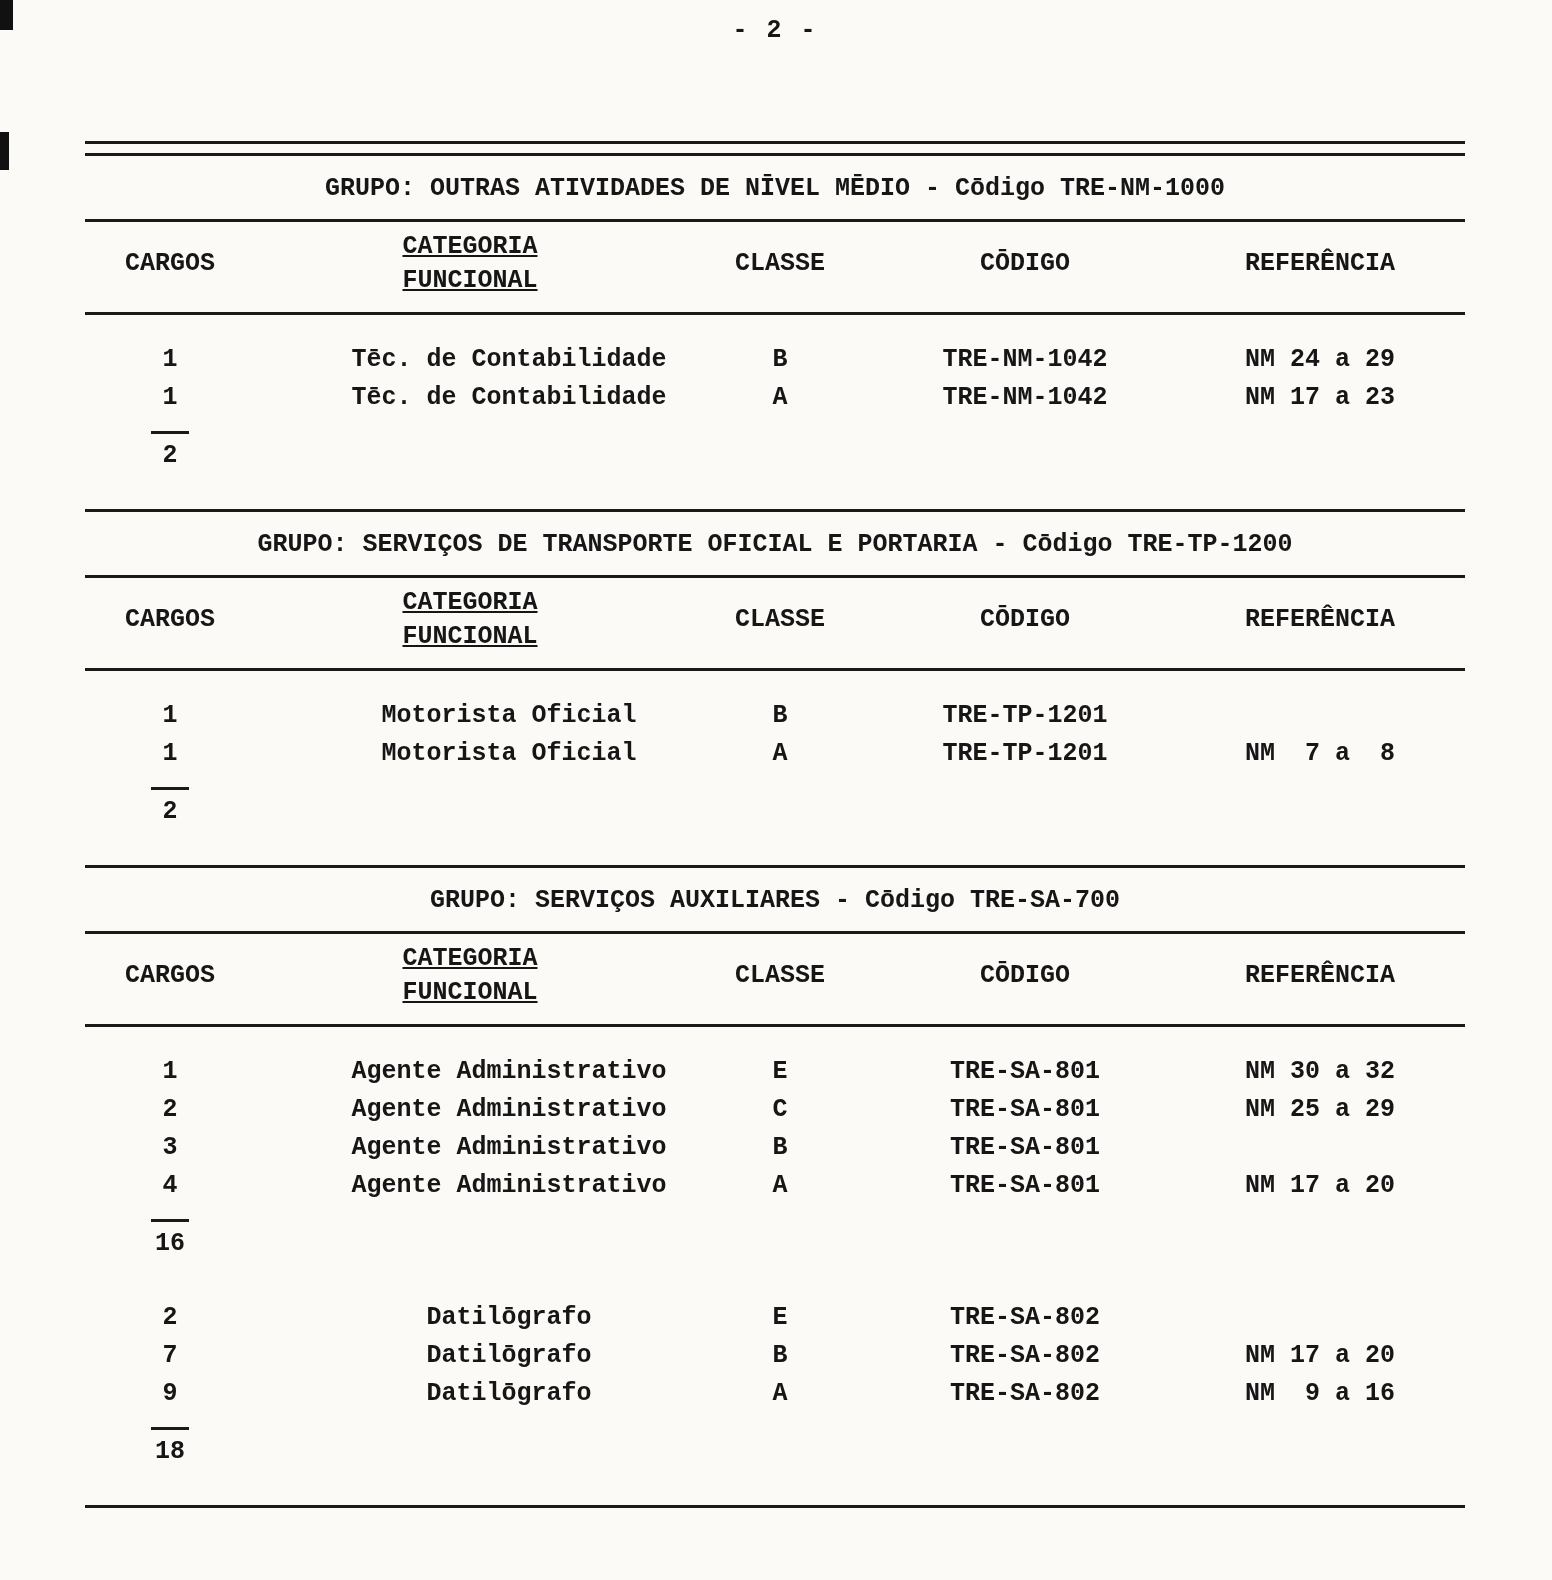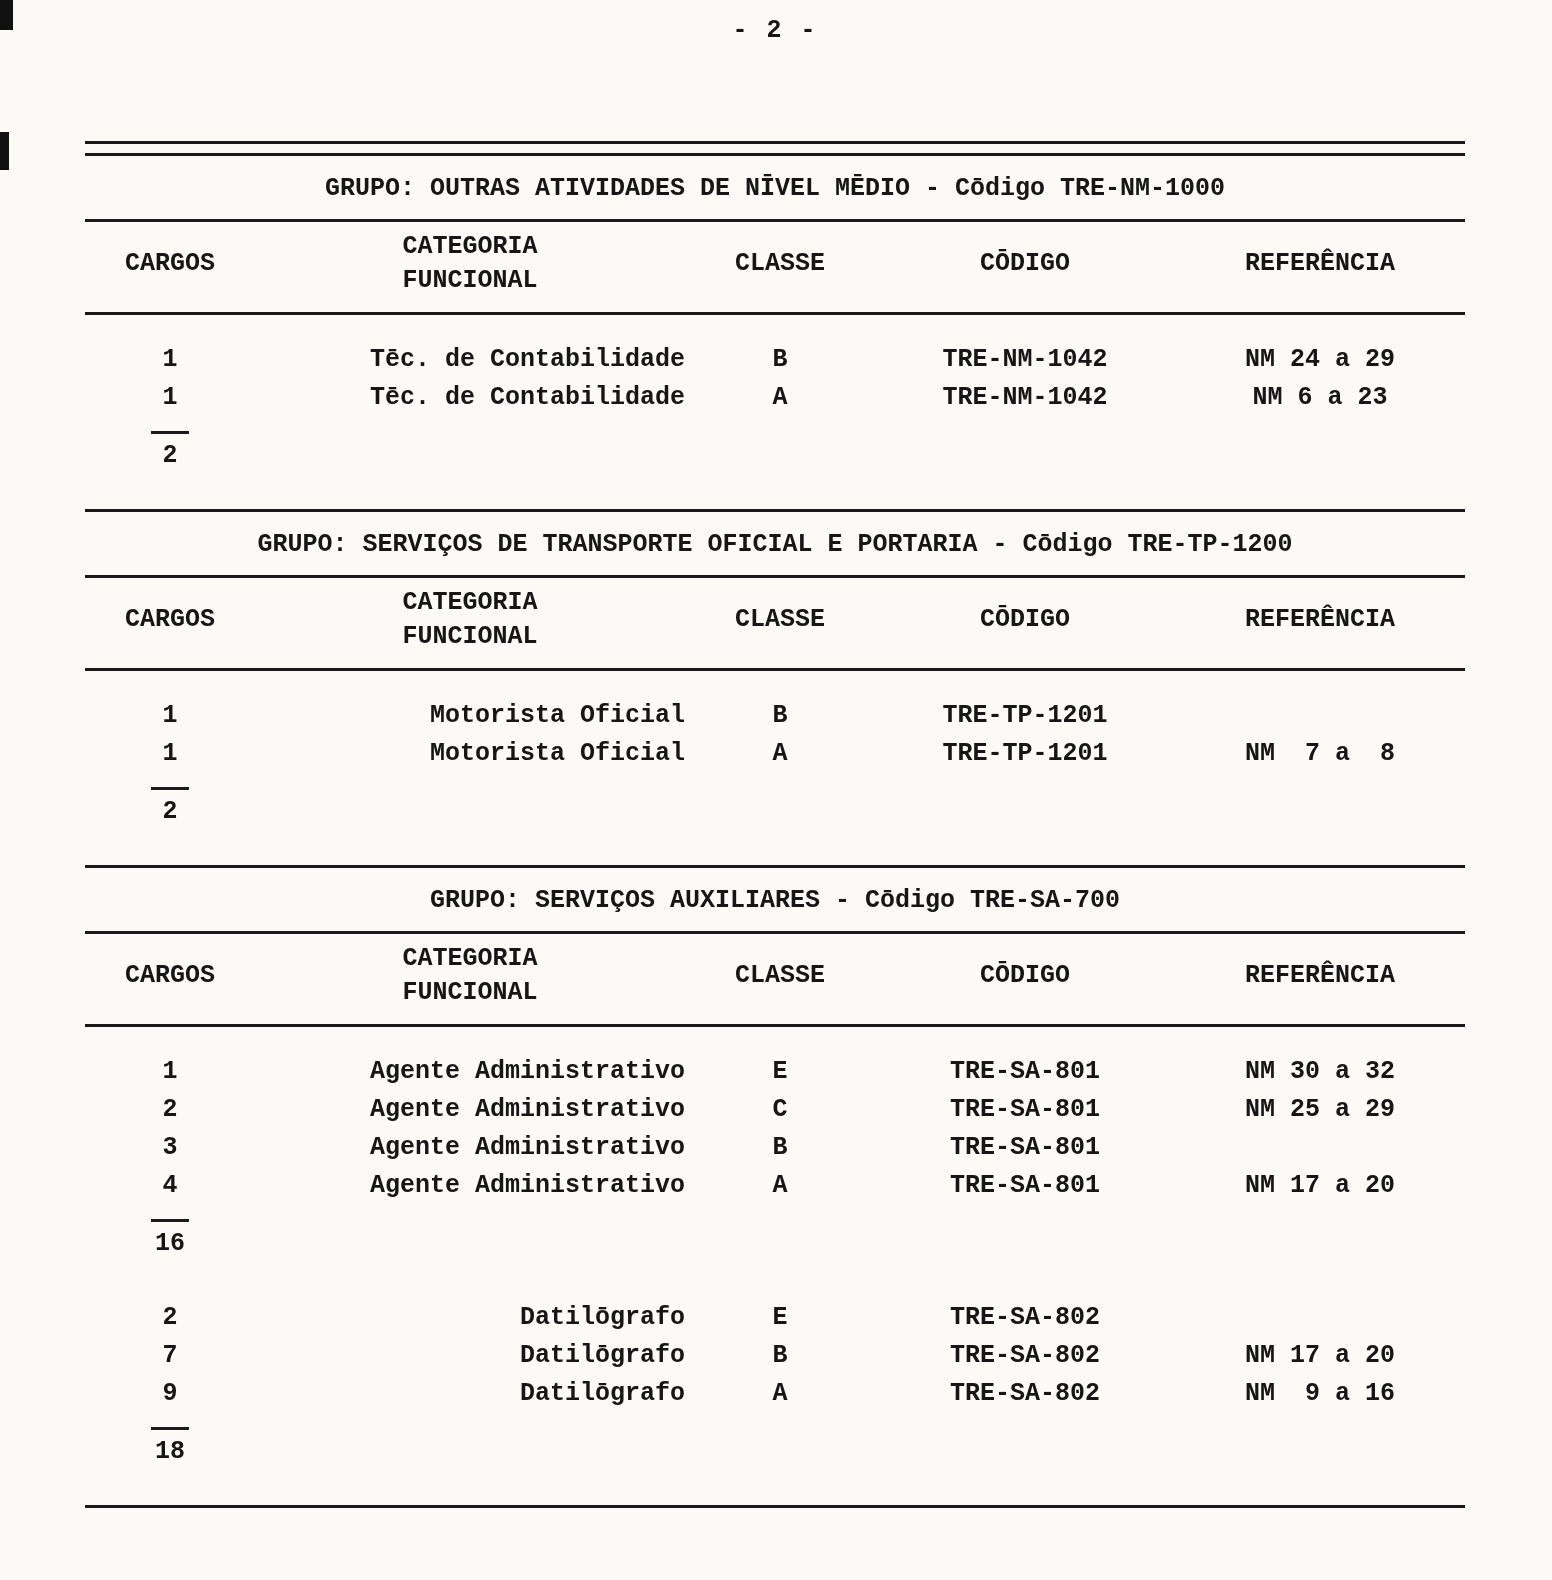--- a/index.html
+++ b/index.html
@@ -55,23 +55,24 @@
     display: grid;
     grid-template-columns: 170px 430px 190px 300px 290px;
     align-items: center;
     line-height: 38px;
   }
   .header-row {
     padding: 8px 0 14px 0;
   }
   .header-row .hdr-sub {
     line-height: 34px;
+    text-decoration: underline;
   }
   .cell { text-align: center; }
-  .cell.c2 { text-align: right; padding-left: 78px; }
+  .cell.c2 { text-align: center; padding-left: 78px; }
   .header-row .cell.c2 { text-align: center; padding-left: 0; }
   .cell.c5 { white-space: pre; }
   .body {
     padding: 26px 0 34px 0;
   }
   .block + .block {
     margin-top: 36px;
   }
   .total-wrap {
     margin-top: 14px;
@@ -128,21 +129,21 @@
             <div class="cell c2">Tēc. de Contabilidade</div>
             <div class="cell c3">B</div>
             <div class="cell c4">TRE-NM-1042</div>
             <div class="cell c5">NM 24 a 29</div>
           </div>
           <div class="row">
             <div class="cell c1">1</div>
             <div class="cell c2">Tēc. de Contabilidade</div>
             <div class="cell c3">A</div>
             <div class="cell c4">TRE-NM-1042</div>
-            <div class="cell c5">NM 6 a 23</div>
+            <div class="cell c5">NM 17 a 23</div>
           </div>
           <div class="total-wrap">
             <div class="total">
               <span class="dash"></span>
               <span class="num">2</span>
             </div>
           </div>
         </div>
       </div>
     </section>

